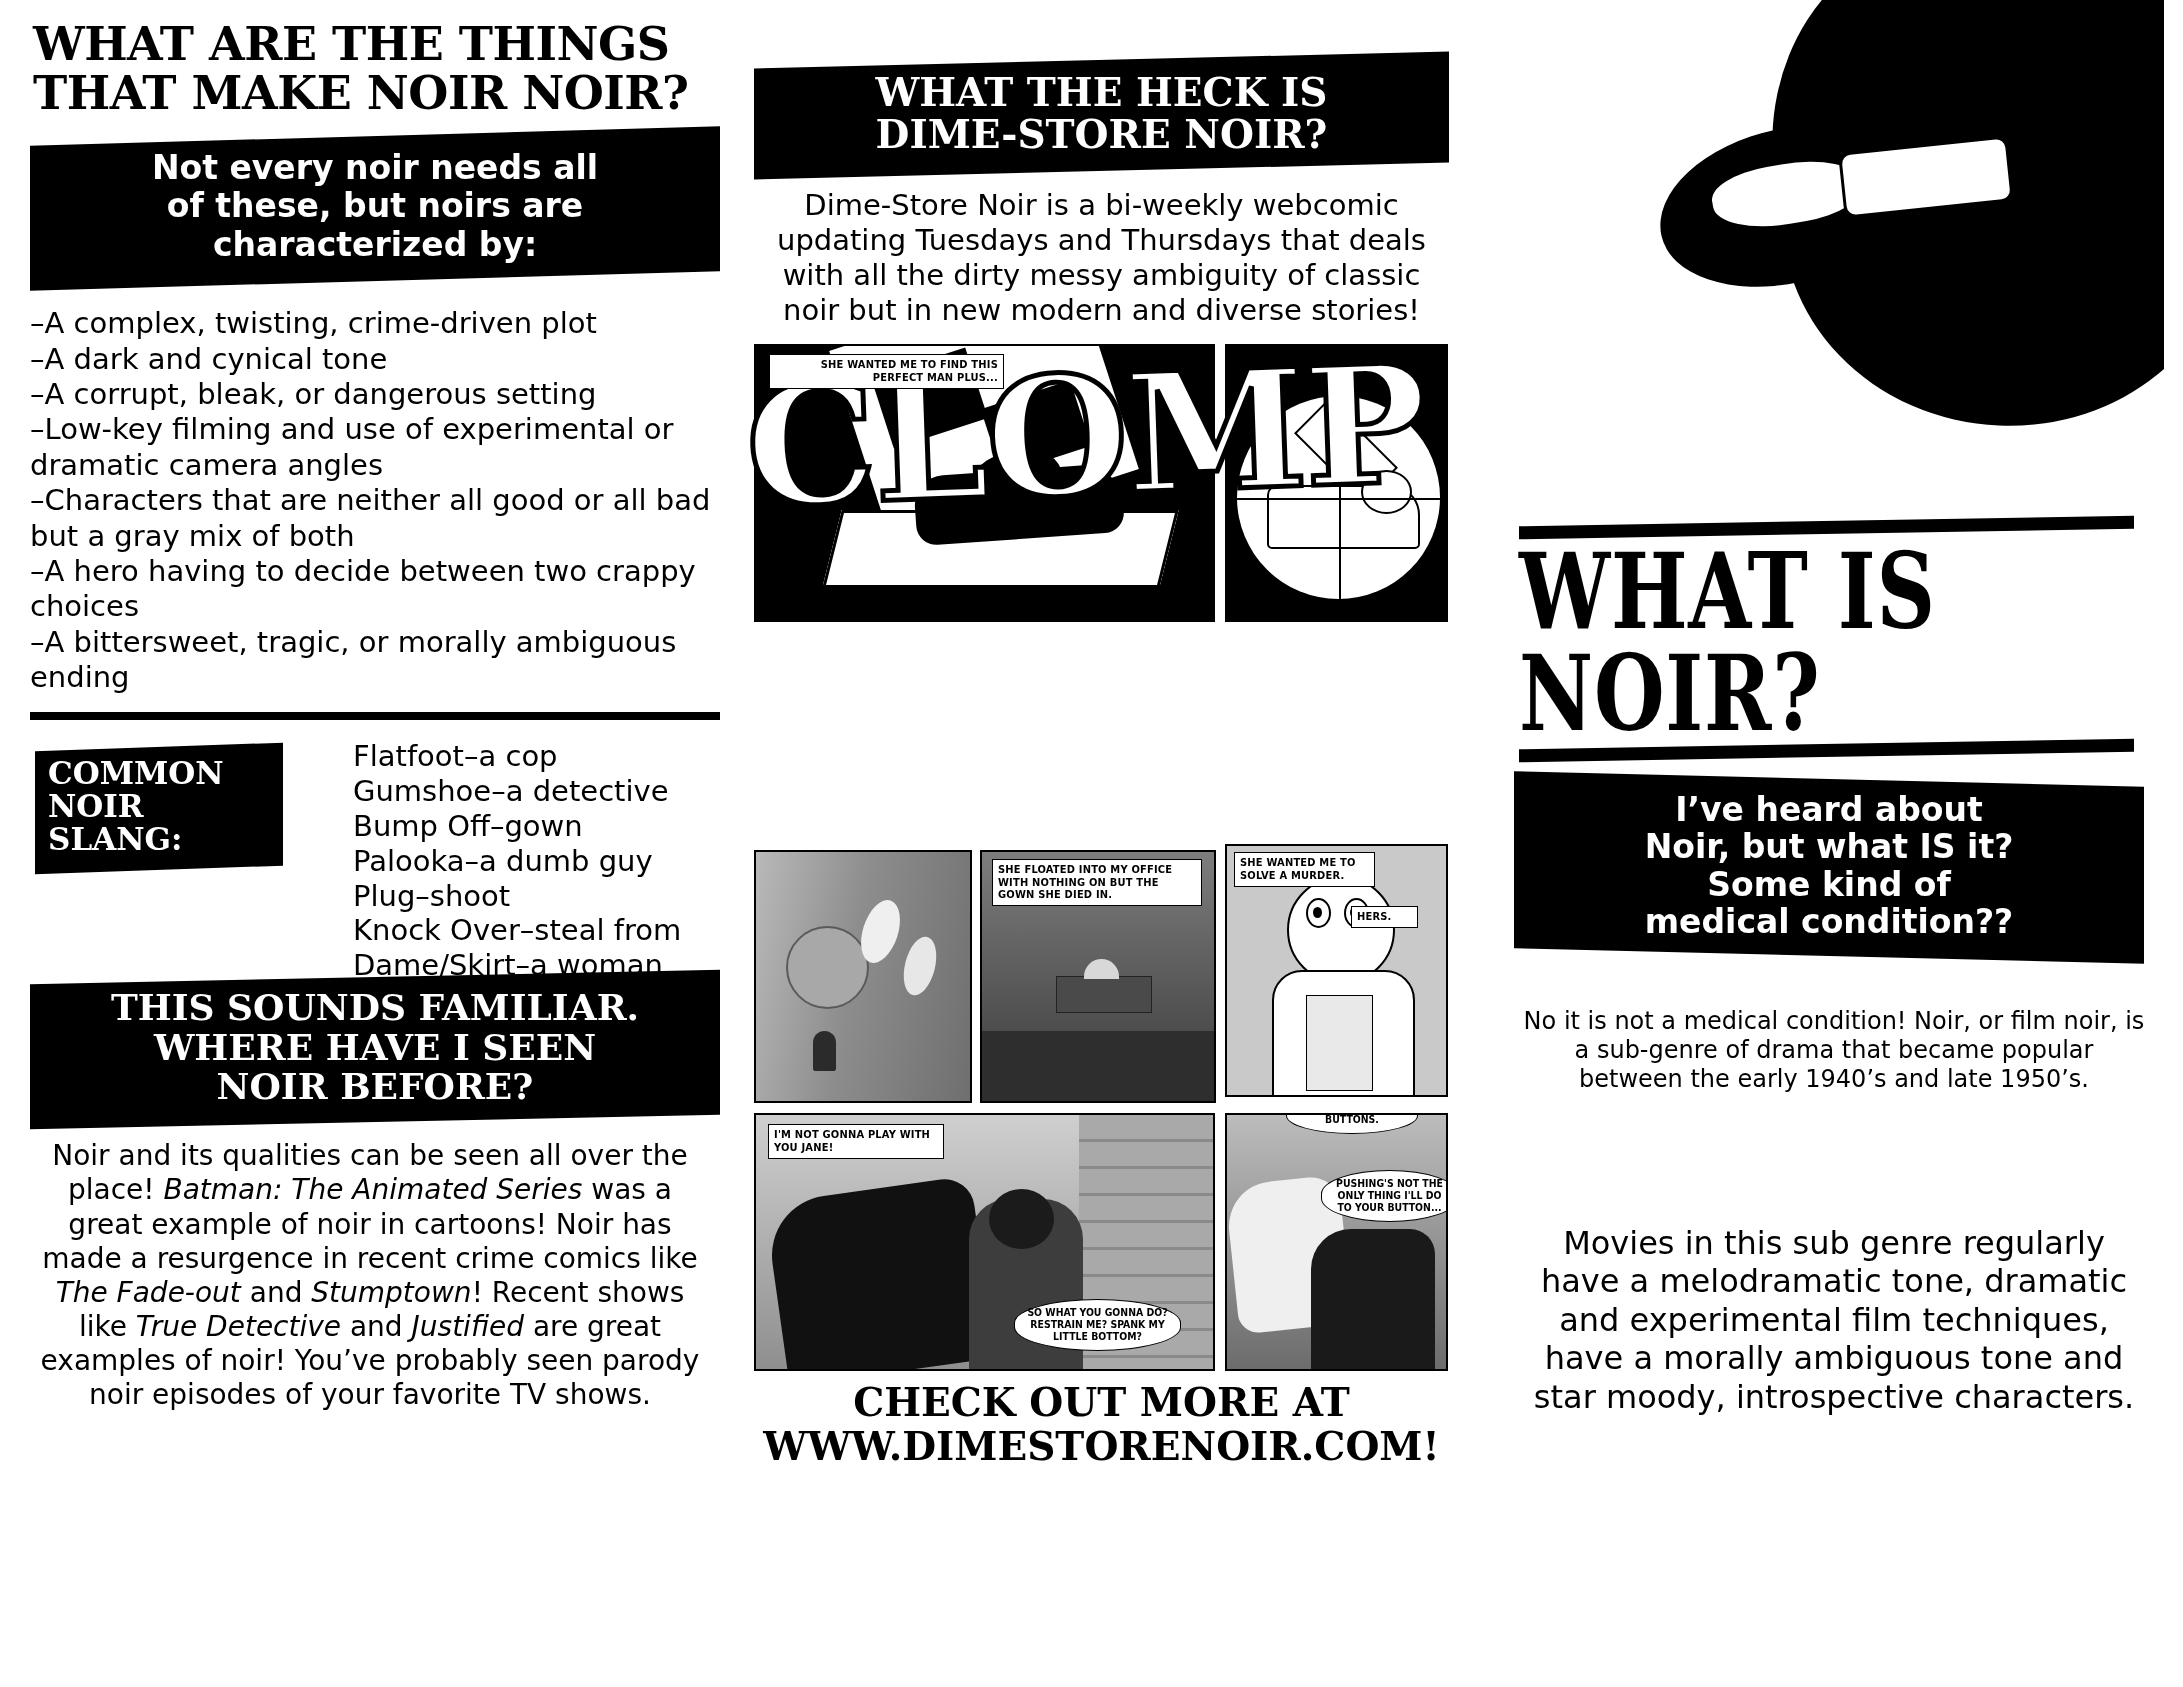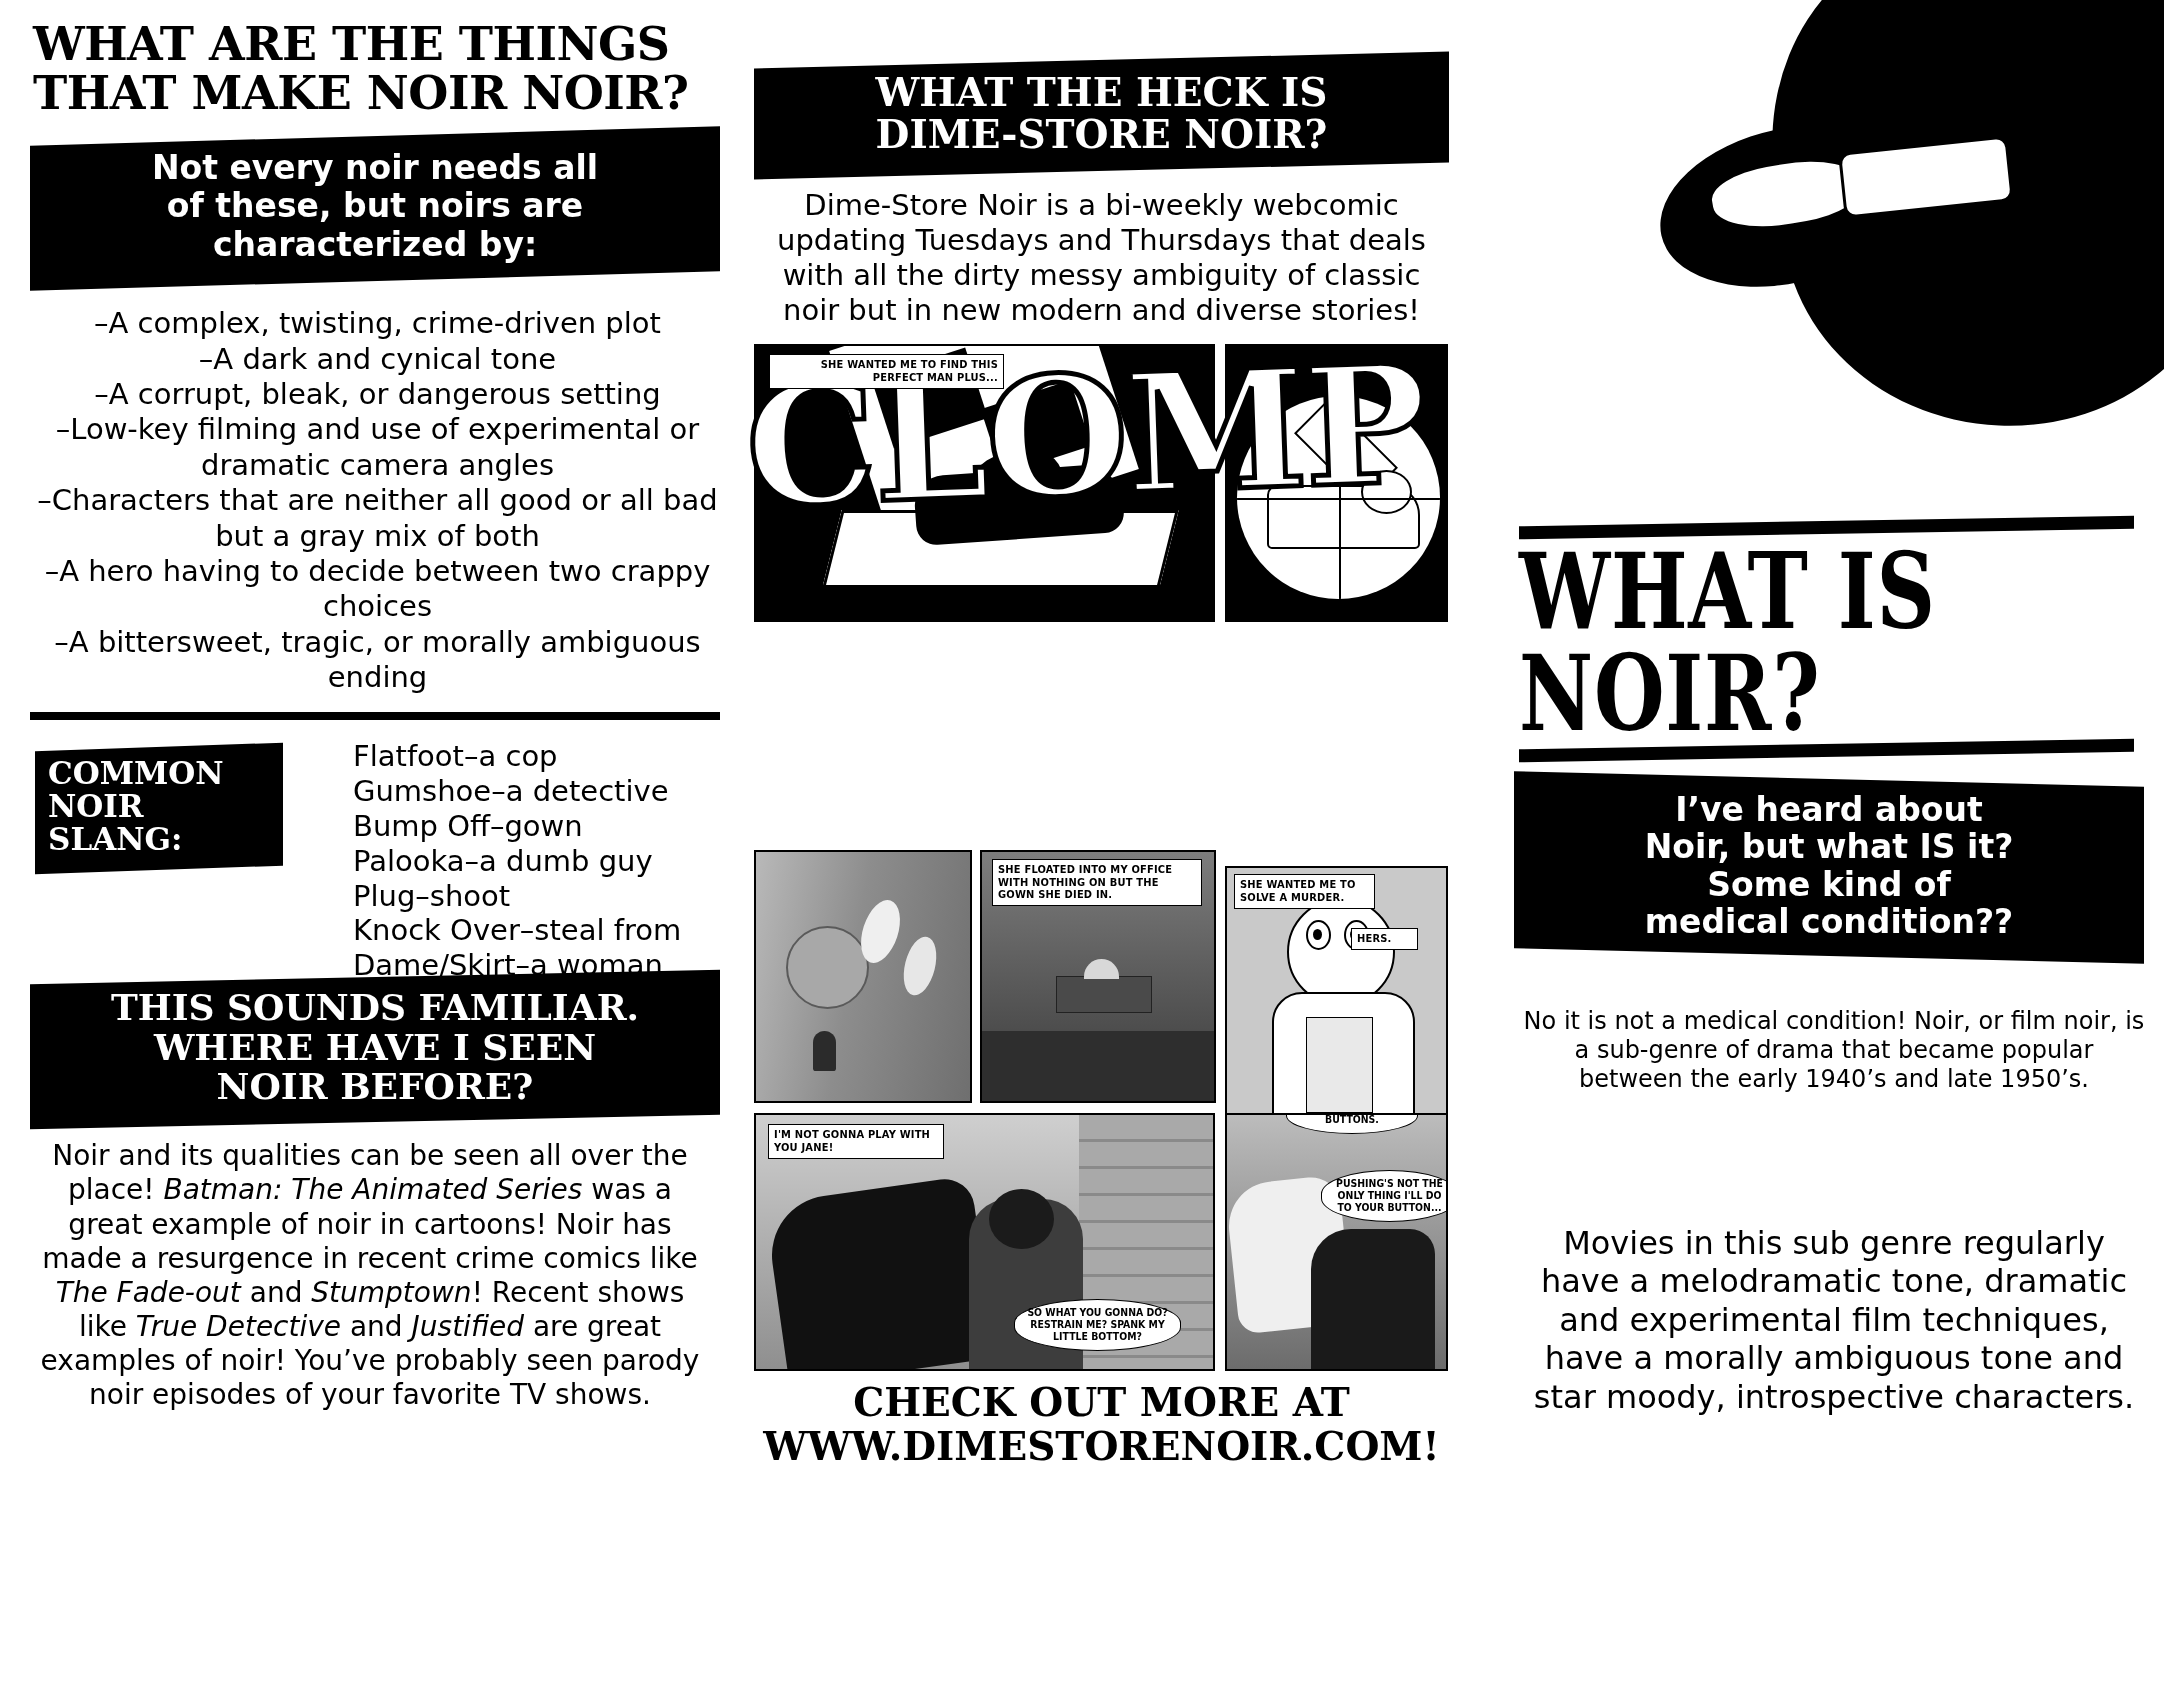--- a/index.html
+++ b/index.html
@@ -57,21 +57,21 @@
   }
   #box-characterized > span { display: block; transform: skewY(1.6deg); }
 
   #list-traits {
     margin-top: 26px;
     font-size: 29px;
     line-height: 1.22;
     color: #000;
     width: 695px;
   }
-  #list-traits div { white-space: pre-wrap; text-align: center; }
+  #list-traits div { white-space: pre-wrap; }
 
   #rule-1 {
     margin-top: 17px;
     width: 690px;
     height: 8px;
     background: #000;
   }
 
   
   #slang-wrap {
@@ -292,21 +292,21 @@
   #p4 .glow1 { position:absolute; left:107px; top:47px; width:35px; height:65px; background:#efefef; border-radius:50%; transform:rotate(18deg); }
   #p4 .glow2 { position:absolute; left:149px; top:84px; width:30px; height:60px; background:#e7e7e7; border-radius:50%; transform:rotate(14deg); }
 
   #p5 { left: 226px; top: 506px; width: 236px; height: 253px; background:#8e8e8e; }
   #p5 .room { position:absolute; left:0; top:0; width:100%; height:100%;
     background: linear-gradient(#7d7d7d, #3a3a3a); }
   #p5 .desk { position:absolute; left:74px; top:124px; width:94px; height:35px; background:#4a4a4a; border:1.5px solid #222; }
   #p5 .lamp { position:absolute; left:102px; top:107px; width:35px; height:20px; background:#d8d8d8; border-radius:20px 20px 0 0; }
   #p5 .floorline { position:absolute; left:0; top:179px; width:100%; height:74px; background:#2e2e2e; }
 
-  #p6 { left: 471px; top: 522px; width: 223px; height: 253px; background:#c9c9c9; }
+  #p6 { left: 471px; top: 500px; width: 223px; height: 253px; background:#c9c9c9; }
   #p6 .girl-head {
     position:absolute; left:60px; top:30px; width:104px; height:104px;
     border-radius:50%; background:#fff; border:2px solid #000;
   }
   #p6 .eye { position:absolute; width:21px; height:26px; border-radius:50%; background:#fff; border:2px solid #000; top:52px;}
   #p6 .eyeL { left:79px; }
   #p6 .eyeR { left:117px; }
   #p6 .pupil { position:absolute; width:9px; height:11px; border-radius:50%; background:#000; top:61px;}
   #p6 .pupilL { left:86px; }
   #p6 .pupilR { left:123px; }

